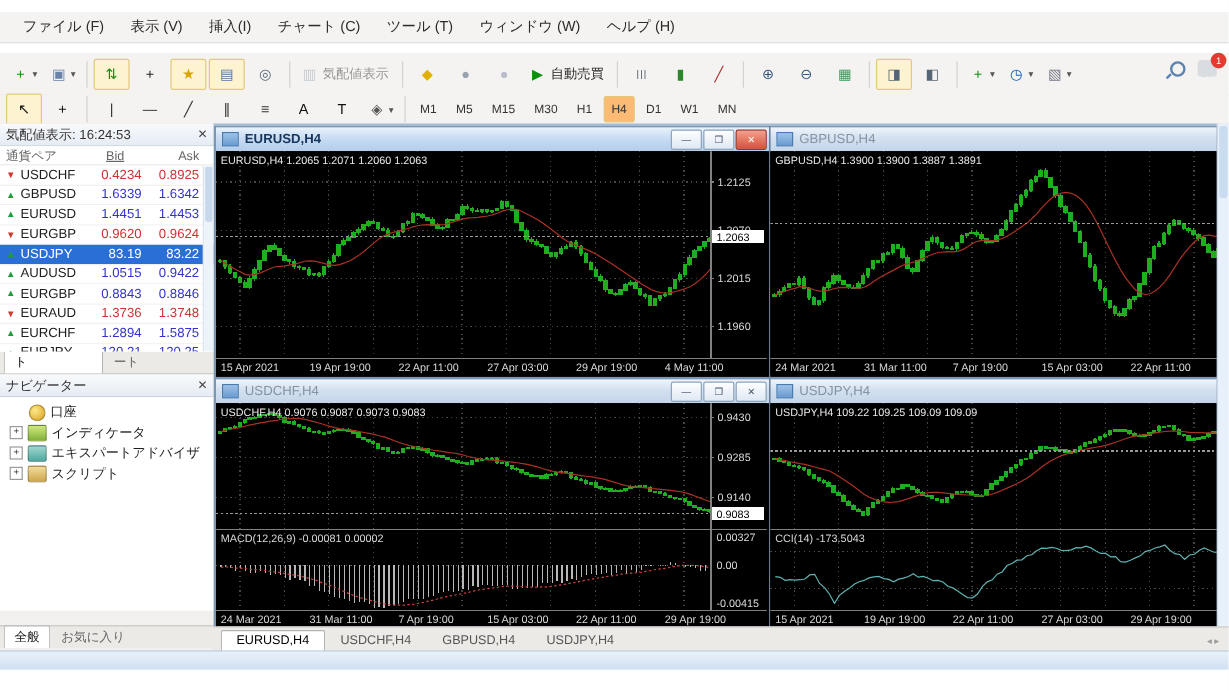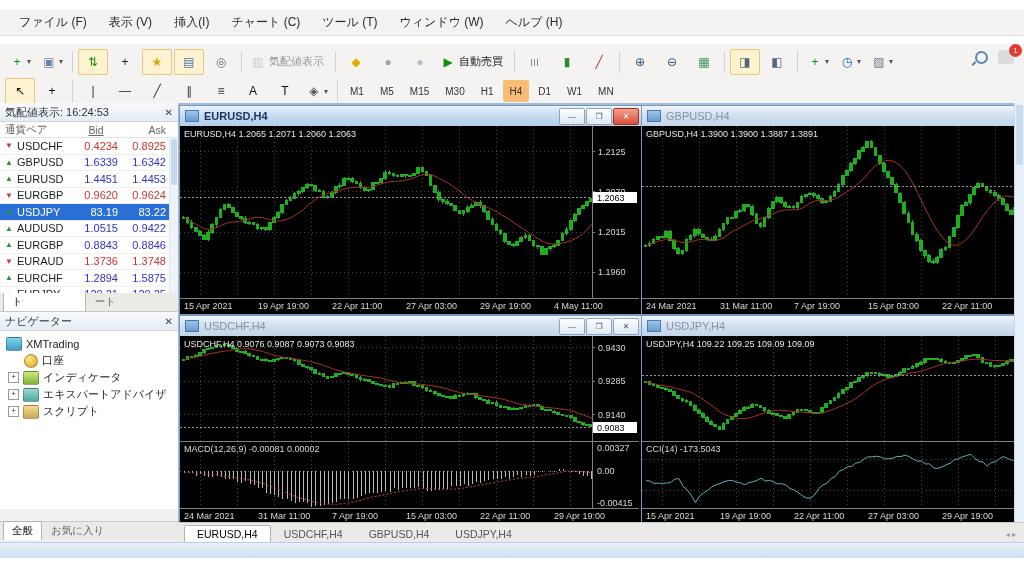--- a/index.html
+++ b/index.html
@@ -345,24 +345,20 @@
           <div class="subtab active">通貨ペアリスト</div>
           <div class="subtab">ティックチャート</div>
         </div>
     </div>
     <div>
       <div class="panel-header">
         <span class="panel-title">ナビゲーター</span>
         <span class="panel-x">✕</span>
       </div>
       <div id="nav-tree">
-          <div class="tree-row" style="padding-left: 6px;">
-            <span class="tree-icon" style="background: linear-gradient(rgb(127, 212, 232), rgb(63, 158, 196)); border: 1px solid rgba(0, 0, 0, 0.25);"></span>
-            <span>XMTrading</span>
-          </div>
           <div class="tree-row" style="padding-left: 24px;">
             <span class="tree-icon" style="background: radial-gradient(circle at 35% 35%, rgb(255, 232, 138), rgb(215, 161, 28)); border: 1px solid rgba(0, 0, 0, 0.25); border-radius: 50%; width: 12px; height: 12px;"></span>
             <span>口座</span>
           </div>
           <div class="tree-row" style="padding-left: 8px;">
             <span class="expander">+</span>
             <span class="tree-icon" style="background: linear-gradient(rgb(207, 232, 127), rgb(127, 177, 58)); border: 1px solid rgba(0, 0, 0, 0.25);"></span>
             <span>インディケータ</span>
           </div>
           <div class="tree-row" style="padding-left: 8px;">

